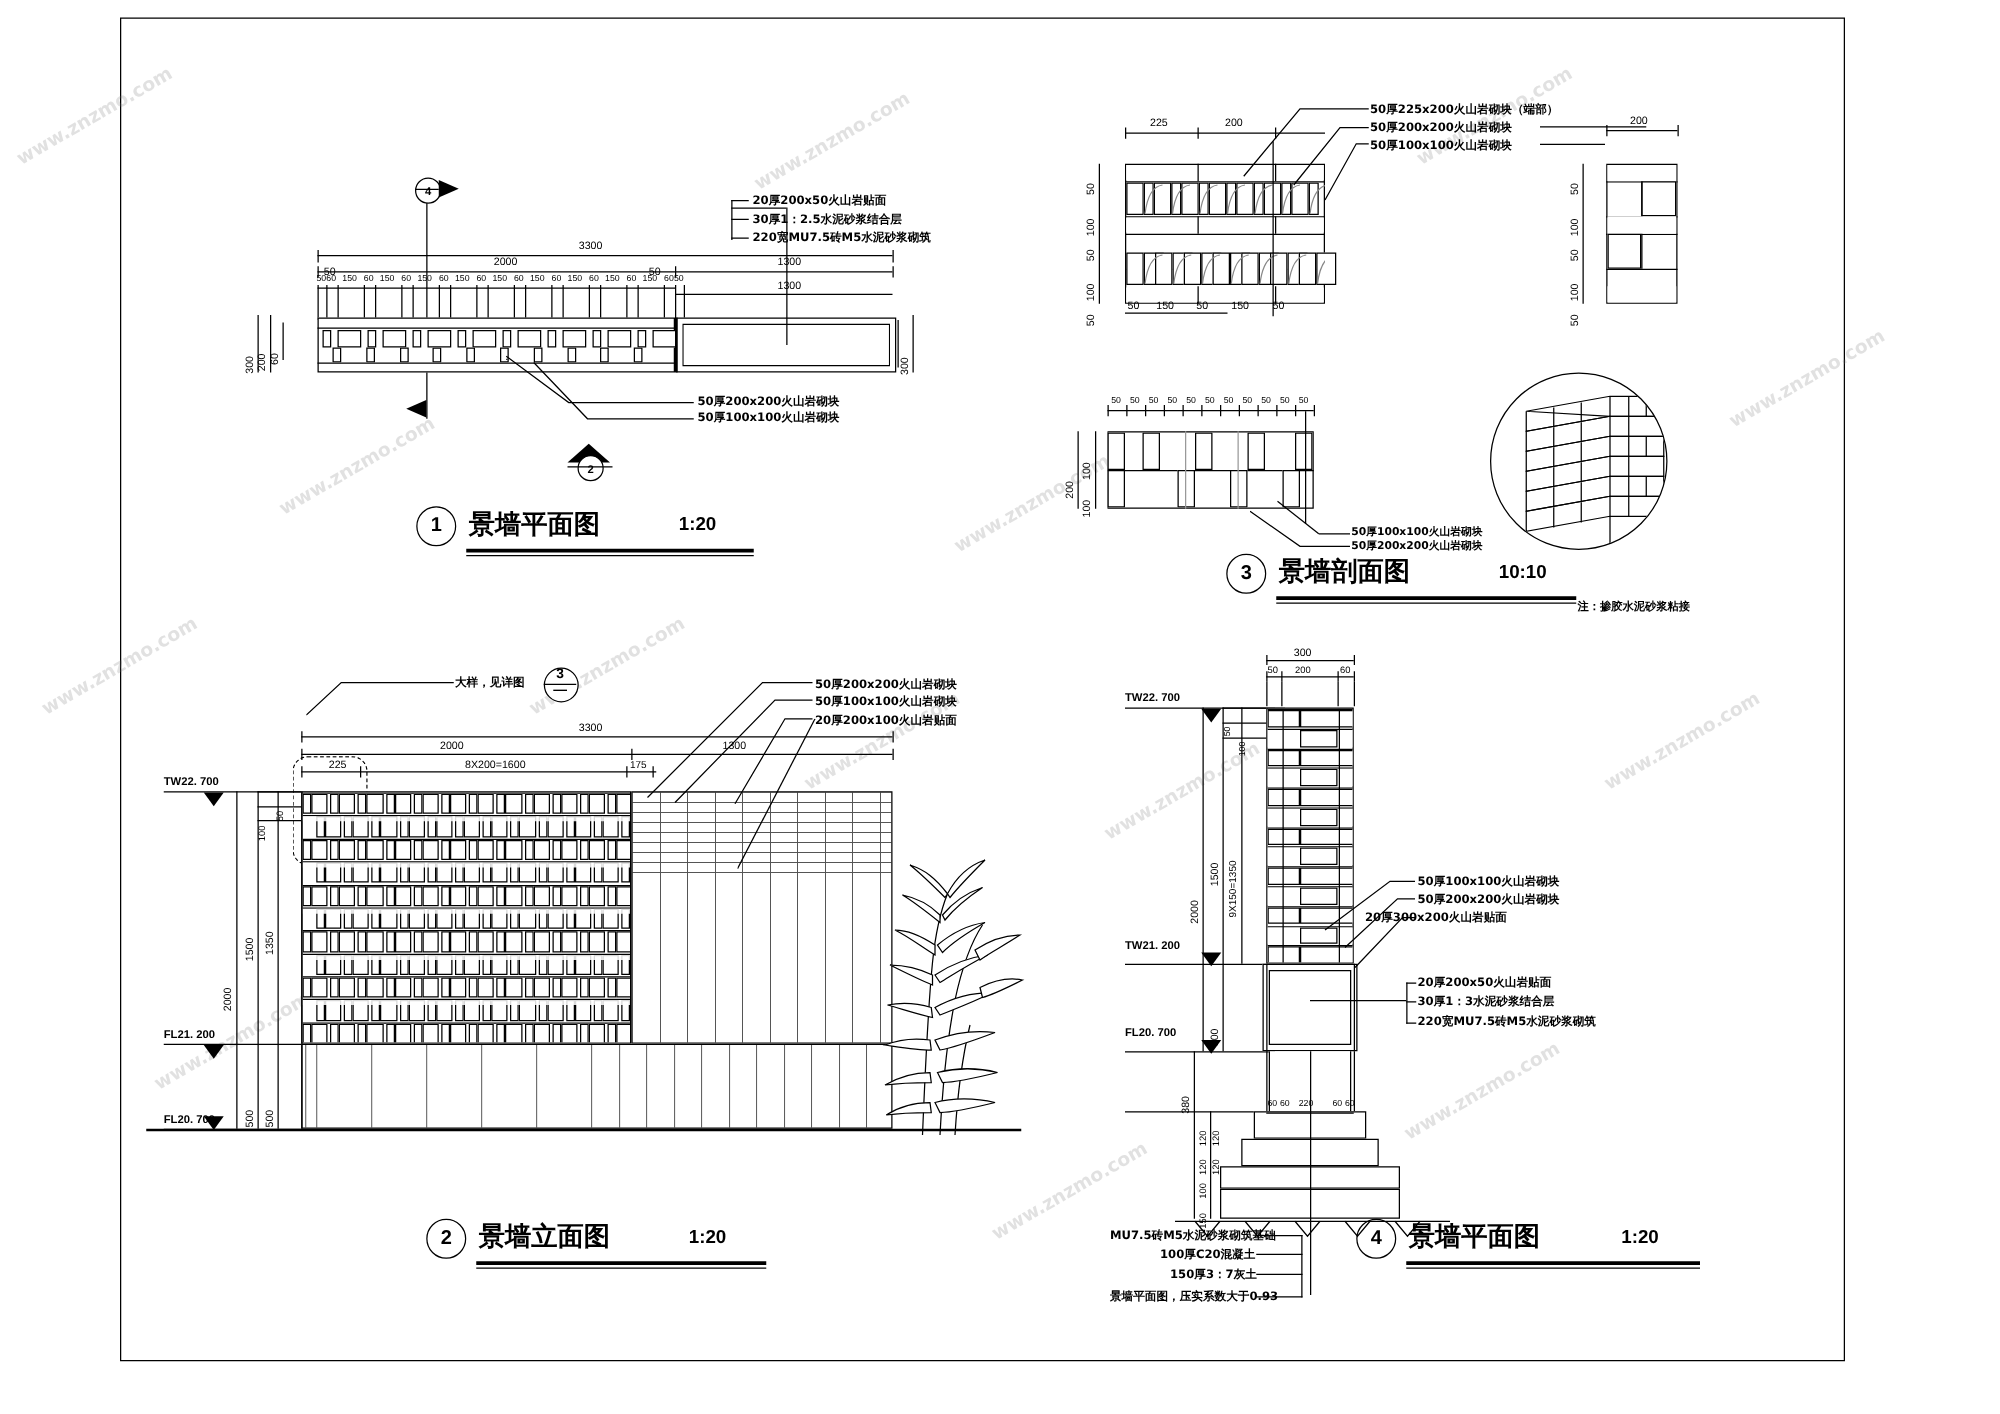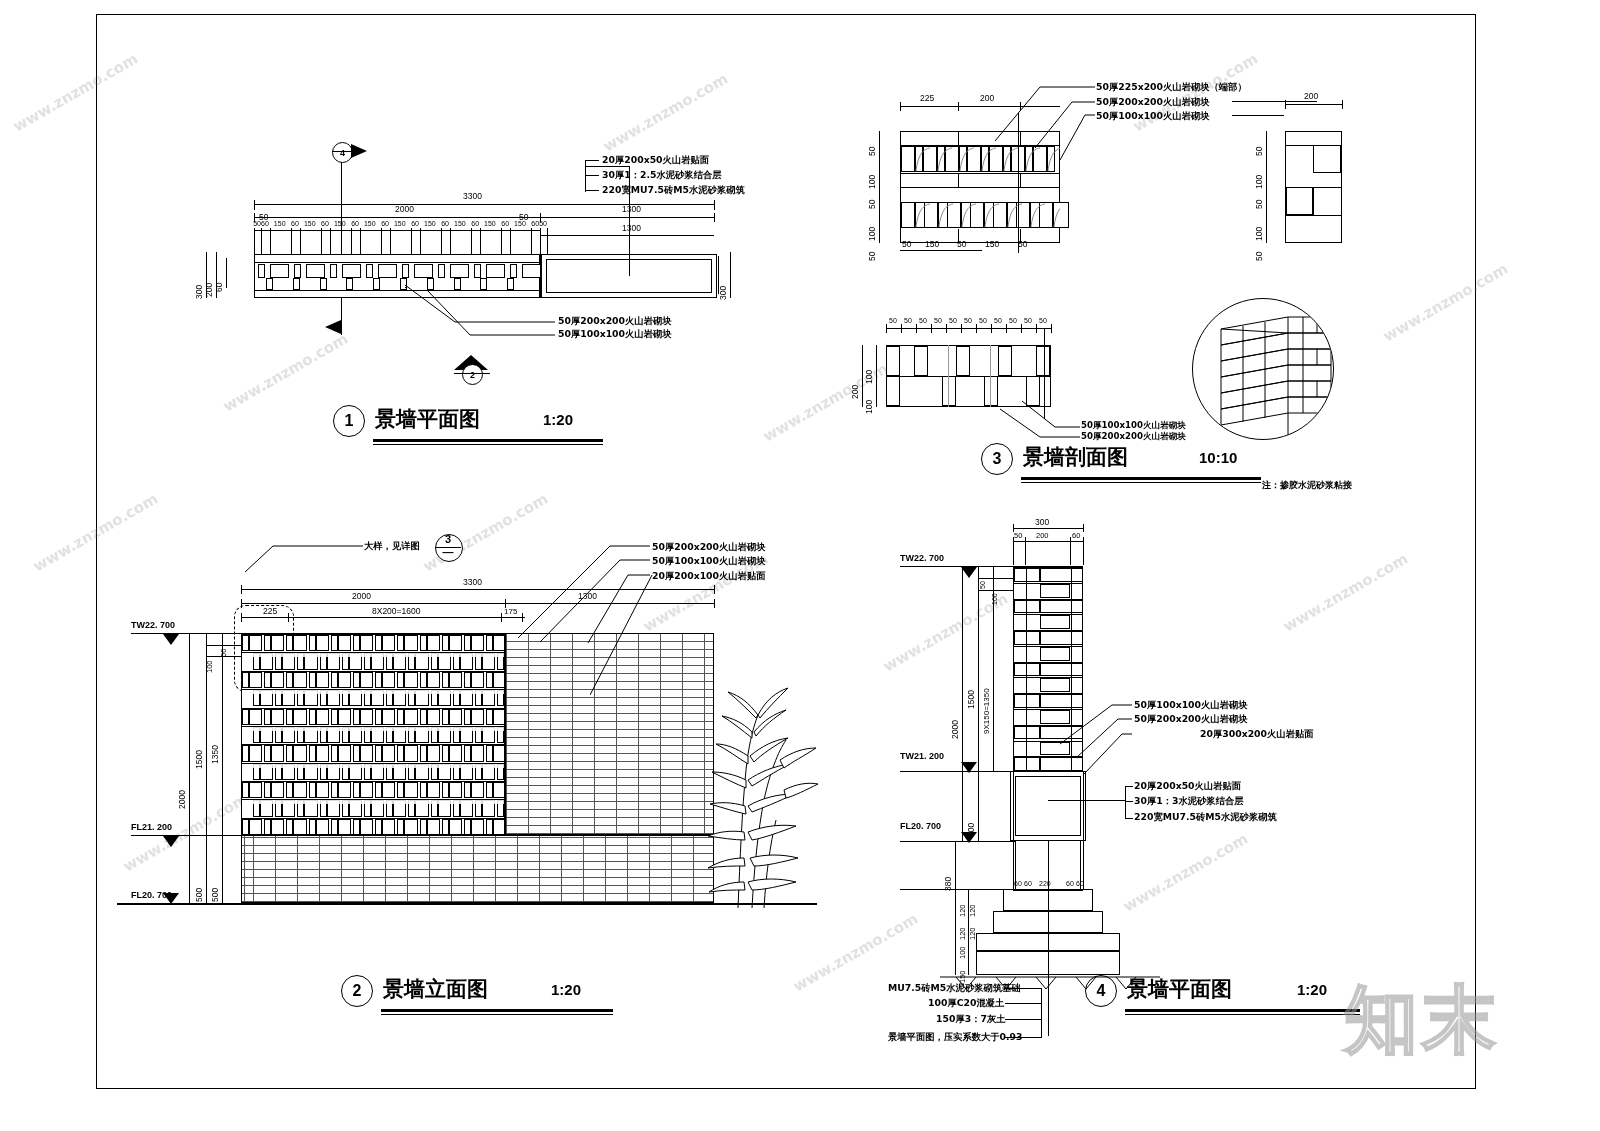--- a/index.html
+++ b/index.html
@@ -1135,21 +1135,21 @@
     <div class="dim" style="left:1066px;top:879px;font-size:7px;">60</div>
     <div class="dim" style="left:1076px;top:879px;font-size:7px;">60</div>
 
     <svg style="position:absolute;left:1040px;top:700px;width:100px;height:80px;">
       <polyline points="92,5 72,5 20,44" fill="none" stroke="#000" stroke-width="1"></polyline>
       <polyline points="92,19 78,19 36,58" fill="none" stroke="#000" stroke-width="1"></polyline>
       <polyline points="92,34 82,34 44,74" fill="none" stroke="#000" stroke-width="1"></polyline>
     </svg>
     <div class="leadtxt" style="left:1134px;top:699px;">50厚100x100火山岩砌块</div>
     <div class="leadtxt" style="left:1134px;top:713px;">50厚200x200火山岩砌块</div>
-    <div class="leadtxt" style="left:1200px;top:728px;">20厚300x200火山岩贴面</div>
+    <div class="leadtxt" style="left:1092px;top:728px;">20厚300x200火山岩贴面</div>
 
     <div class="ln h" style="left:1048px;top:800px;width:77px;"></div>
     <div class="ln v" style="left:1125px;top:786px;height:33px;"></div>
     <div class="ln h" style="left:1125px;top:786px;width:8px;"></div>
     <div class="ln h" style="left:1125px;top:801px;width:8px;"></div>
     <div class="ln h" style="left:1125px;top:818px;width:8px;"></div>
     <div class="leadtxt" style="left:1134px;top:780px;">20厚200x50火山岩贴面</div>
     <div class="leadtxt" style="left:1134px;top:795px;">30厚1：3水泥砂浆结合层</div>
     <div class="leadtxt" style="left:1134px;top:811px;">220宽MU7.5砖M5水泥砂浆砌筑</div>
 
@@ -1167,15 +1167,14 @@
       <div class="title-circle">
           <span>4</span>
         </div>
       <div class="title-name">景墙平面图</div>
       <div class="title-scale" style="left:212px;">1:20</div>
       <div class="title-rule" style="width:235px;"></div>
       <div class="title-rule2" style="width:235px;"></div>
     </div>
   </div>
 
-  <div class="wm-logo">知末</div>
 
 </div>
 
 </body></html>

